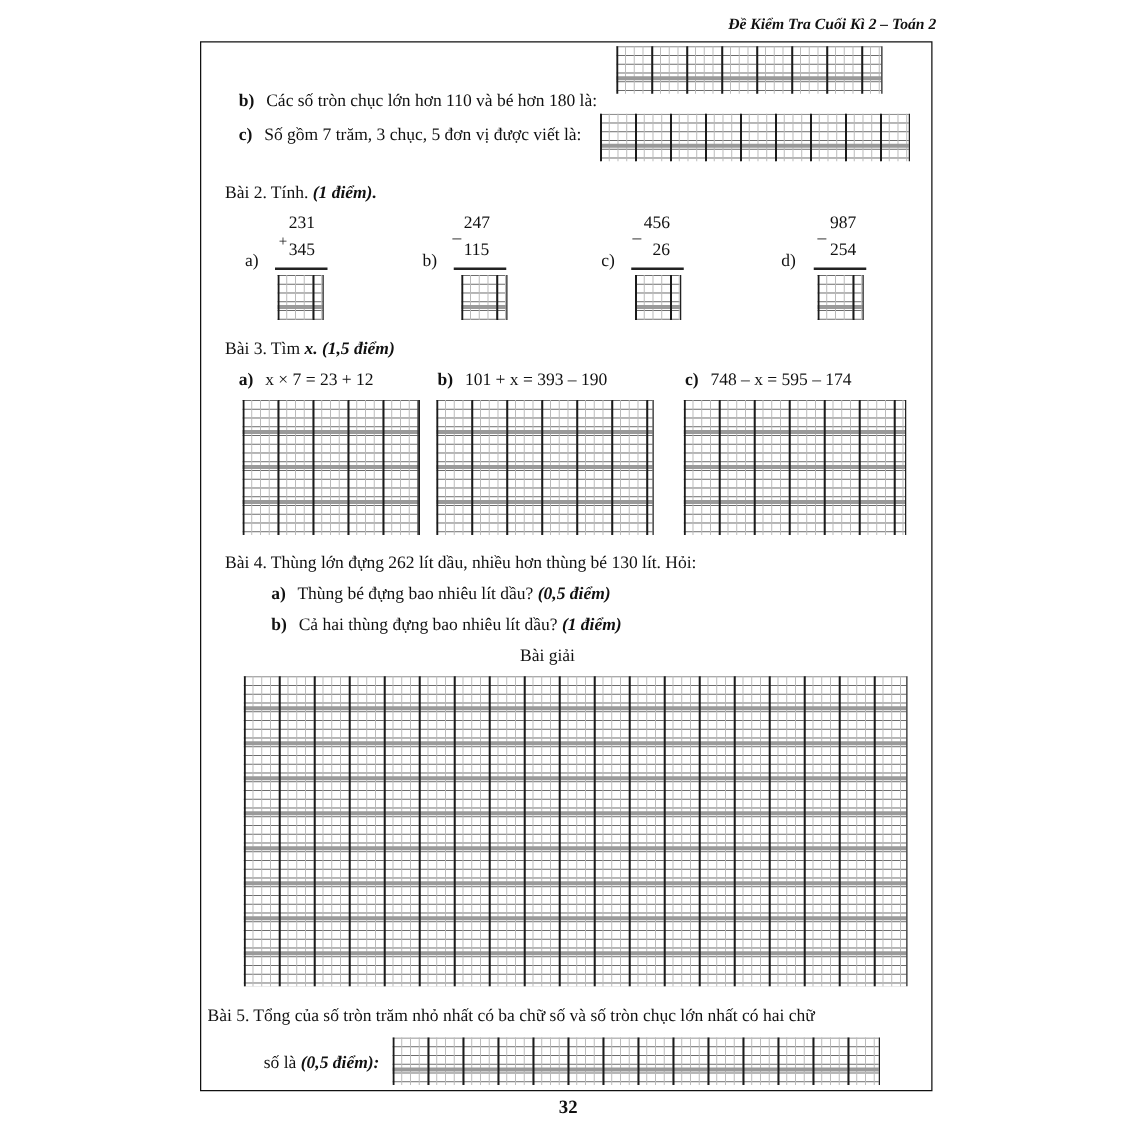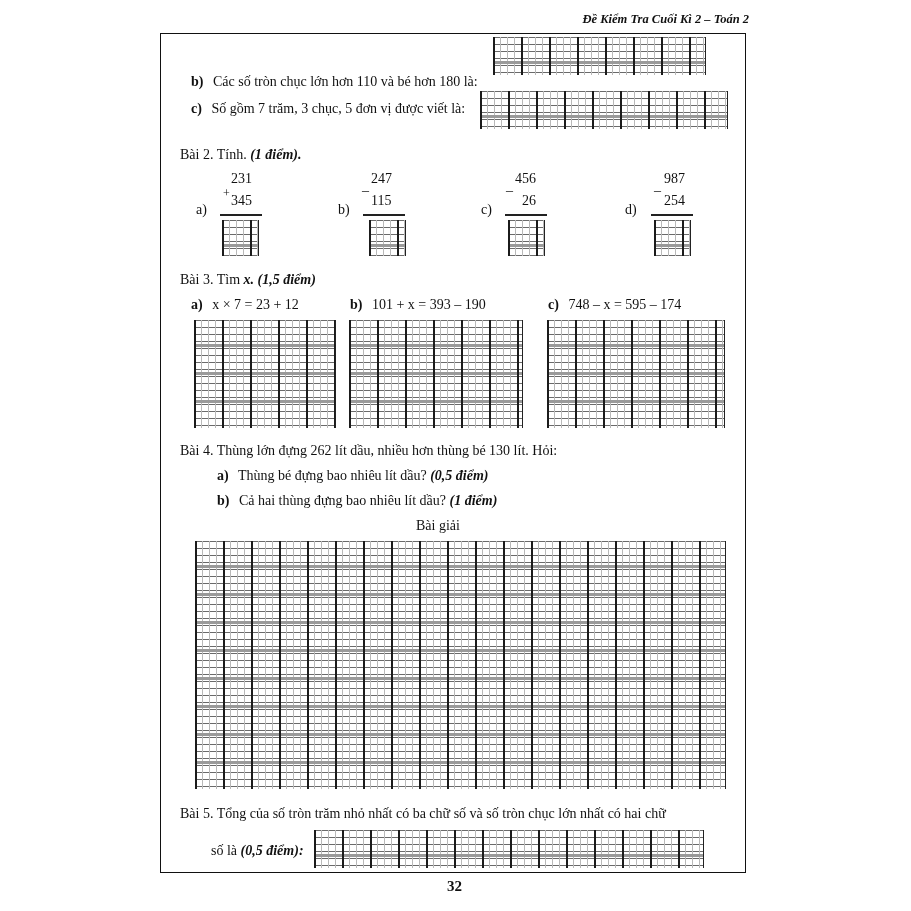--- a/index.html
+++ b/index.html
@@ -128,20 +128,20 @@
   <span class="bi">(0,5 điểm)</span>
 </div>
 <div class="abs txt" style="left:217px; top:493px;">
   <span class="lbl">b)</span>
   <span>Cả hai thùng đựng bao nhiêu lít dầu?</span>
   <span class="bi">(1 điểm)</span>
 </div>
 <div class="abs txt b" style="left:416px; top:518px;">Bài giải</div>
 <div class="abs grid" style="left:195px; top:541px; width:531px; height:248px;"></div>
 
-<div class="abs txt b" style="left:180px; top:806px;text-align:right;">Bài 5. Tổng của số tròn trăm nhỏ nhất có ba chữ số và số tròn chục lớn nhất có hai chữ</div>
+<div class="abs txt b" style="left:166px; top:806px;text-align:right;">Bài 5. Tổng của số tròn trăm nhỏ nhất có ba chữ số và số tròn chục lớn nhất có hai chữ</div>
 <div class="abs txt" style="left:211px; top:843px;">
   <span class="b">số là</span>
   <span class="bi">(0,5 điểm):</span>
 </div>
 <div class="abs grid" style="left:314px; top:830px; width:390px; height:38px;"></div>
 
 <div class="abs pagenum" style="left:447px; top:878px;">32</div>
 
 </body></html>

